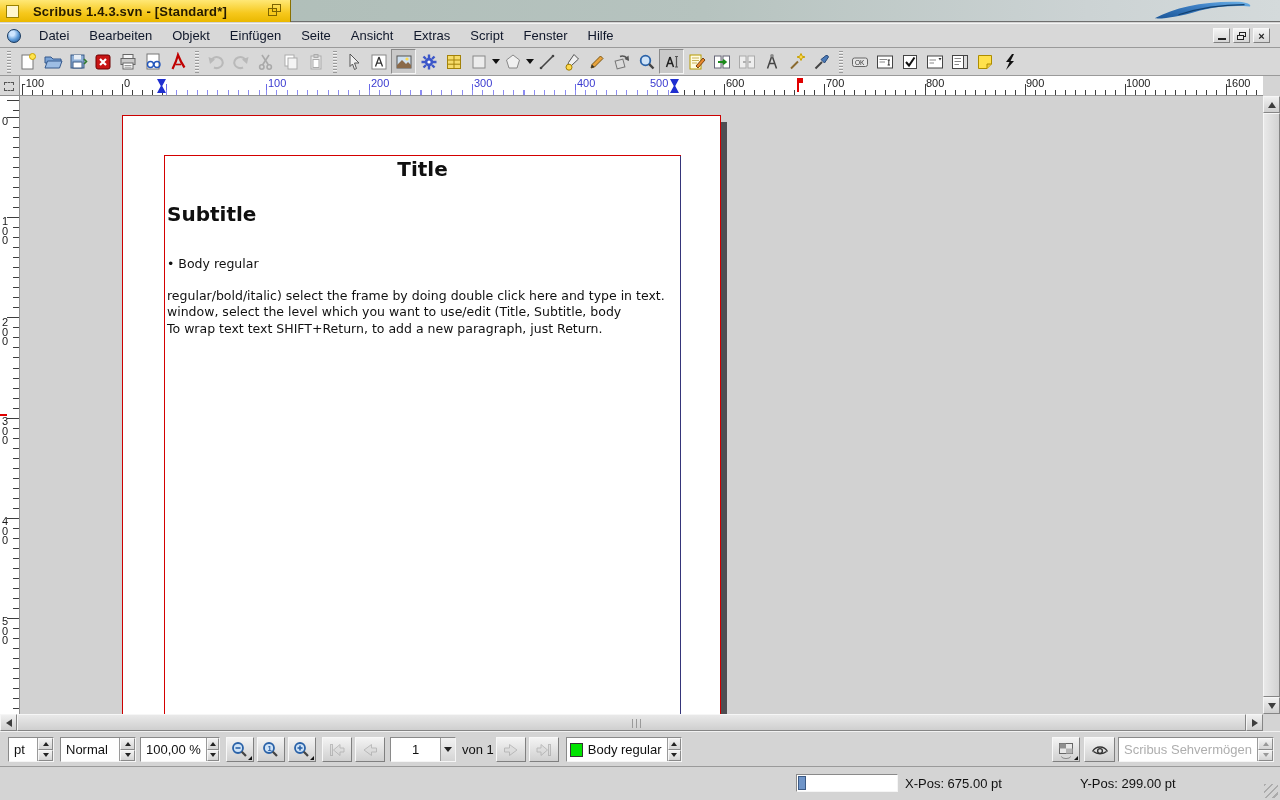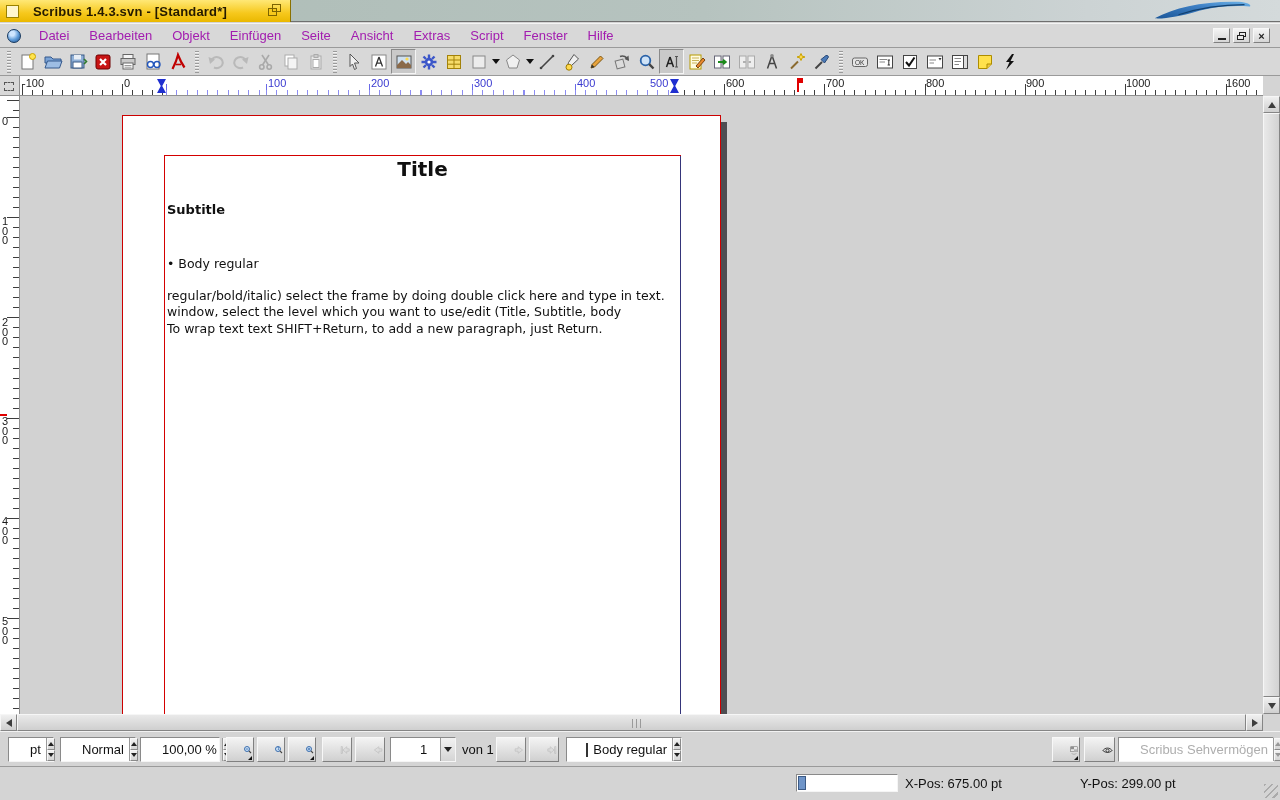--- a/index.html
+++ b/index.html
@@ -20,21 +20,21 @@
   #shade-icon .sq1 { position:absolute; left:0; top:4px; width:9px; height:8px; border:1px solid #7c6300; }
   #shade-icon .sq2 { position:absolute; left:4px; top:0; width:9px; height:8px; border:1px solid #7c6300; }
   #feather-logo { position:absolute; right:14px; top:0; width:120px; height:22px; }
 
   
   #menubar { position:absolute; left:0; top:23px; width:1280px; height:25px; background:#d8d8d8;
     border-top:1px solid #f4f4f4; border-bottom:1px solid #9a9a9a; display:flex; align-items:center; }
   #app-logo { width:14px; height:14px; border-radius:50%; margin:0 8px 0 7px;
     background:radial-gradient(circle at 35% 30%, #cfe6ff 0 20%, #5f9bd8 55%, #1c4f8c 100%);
     border:1px solid #16385f; }
-  .menu-item { font-size:13px; color:#a21caf; padding:3px 10px; }
+  .menu-item { font-size:13px; color:#0f172a; padding:3px 10px; }
   #win-controls { position:absolute; right:10px; top:4px; display:flex; gap:3px; }
   .wc-btn { width:17px; height:15px; background:linear-gradient(#f4f4f4,#d6d6d6);
     border:1px solid; border-color:#f8f8f8 #7f7f7f #7f7f7f #f8f8f8;
     display:flex; align-items:center; justify-content:center; font-size:11px; font-weight:bold; color:#222; }
   .wc-min-glyph { width:8px; height:2px; background:#222; margin-top:7px; }
   .wc-rest-glyph { position:relative; width:9px; height:8px; }
   .wc-rest-glyph i { position:absolute; display:block; border:1px solid #222; }
   .wc-rest-glyph i:first-child { left:2px; top:0; width:7px; height:5px; }
   .wc-rest-glyph i:last-child { left:0; top:3px; width:7px; height:5px; background:#e8e8e8; }
 
@@ -85,21 +85,21 @@
   .vlbl { position:absolute; left:2px; width:9px; font-size:11px; line-height:9.5px;
     word-break:break-all; color:#1a1a1a; }
   #red-marker-v { position:absolute; left:0; top:318px; width:7px; height:2px; background:#e00000; }
 
   #canvas { position:absolute; left:20px; top:96px; width:1243px; height:618px; background:#d2d2d2; overflow:hidden; }
   #page { position:absolute; left:102px; top:19px; width:599px; height:640px; background:#fff; border:1px solid #cc0000; }
   #page-shadow { position:absolute; left:701px; top:26px; width:6px; height:633px; background:#4e4e52; }
   #text-frame { position:absolute; left:41px; top:39px; width:517px; height:640px; border:1px solid #d40000; }
   #text-frame::after { content:""; position:absolute; right:-1px; top:0; width:1px; height:100%; background:#35357a; }
   .doc-title { margin-top:1px; text-align:center; font-family:"DejaVu Sans",sans-serif; font-weight:bold; font-size:20px; color:#101010; }
-  .doc-subtitle { position:absolute; left:2px; top:46px; font-family:"DejaVu Sans",sans-serif; font-weight:bold; font-size:13px; color:#101010;text-align:center; }
+  .doc-subtitle { position:absolute; left:2px; top:46px; font-family:"DejaVu Sans",sans-serif; font-weight:bold; font-size:20px; color:#101010;text-align:center; }
   .doc-bullet { position:absolute; left:2px; top:100px; font-family:"DejaVu Sans",sans-serif; font-size:12.5px; color:#101010; }
   .doc-body { position:absolute; left:2px; top:132px; right:0; font-family:"DejaVu Sans",sans-serif; font-size:12.5px; line-height:16.4px; color:#101010; }
   .doc-body span { display:block; white-space:nowrap; }
 
   
   .sb-btn { position:absolute; background:linear-gradient(#f0f0f0,#cfcfcf);
     border:1px solid; border-color:#f6f6f6 #858585 #858585 #f6f6f6;
     display:flex; align-items:center; justify-content:center; }
   .tri { width:0; height:0; }
   .tri.up { border-left:4px solid transparent; border-right:4px solid transparent; border-bottom:6px solid #3d3d3d; }
@@ -111,21 +111,21 @@
     background:linear-gradient(90deg,#e9e9e9,#d2d2d2); border:1px solid; border-color:#f6f6f6 #858585 #858585 #f6f6f6; }
   #hscroll { position:absolute; left:0; top:714px; width:1263px; height:17px; background:#c4c4c4; }
   #hscroll .thumb { position:absolute; left:17px; top:0; width:1229px; height:17px;
     background:linear-gradient(#e9e9e9,#cfcfcf); border:1px solid; border-color:#f6f6f6 #858585 #858585 #f6f6f6; }
   #hscroll .grip { position:absolute; left:50%; top:4px; width:11px; height:9px;
     background:repeating-linear-gradient(90deg,#9a9a9a 0 1px,transparent 1px 4px); }
 
   
   #bottombar { position:absolute; left:0; top:731px; width:1280px; height:35px; background:#d4d4d4;
     border-top:1px solid #f2f2f2; }
-  .bb { position:absolute; top:5px; height:25px;padding-left:16px; }
+  .bb { position:absolute; top:5px; height:25px; }
   .combo { display:flex; align-items:stretch; background:#fff; border:1px solid;
     border-color:#8a8a8a #f5f5f5 #f5f5f5 #8a8a8a; }
   .combo .val { font-size:13px; color:#111; display:flex; align-items:center; padding:0 5px; flex:1; white-space:nowrap; }
   .combo.disabled .val { color:#aeaeae; }
   .spin { width:16px; display:flex; flex-direction:column; border-left:1px solid #9a9a9a; }
   .spin > div { flex:1; background:linear-gradient(#f2f2f2,#d4d4d4); border:1px solid;
     border-color:#f8f8f8 #8a8a8a #8a8a8a #f8f8f8; display:flex; align-items:center; justify-content:center; }
   .spin .tri-u { width:0;height:0;border-left:3px solid transparent;border-right:3px solid transparent;border-bottom:4px solid #222; }
   .spin .tri-d { width:0;height:0;border-left:3px solid transparent;border-right:3px solid transparent;border-top:4px solid #222; }
   .pushbtn { display:flex; align-items:center; justify-content:center;

